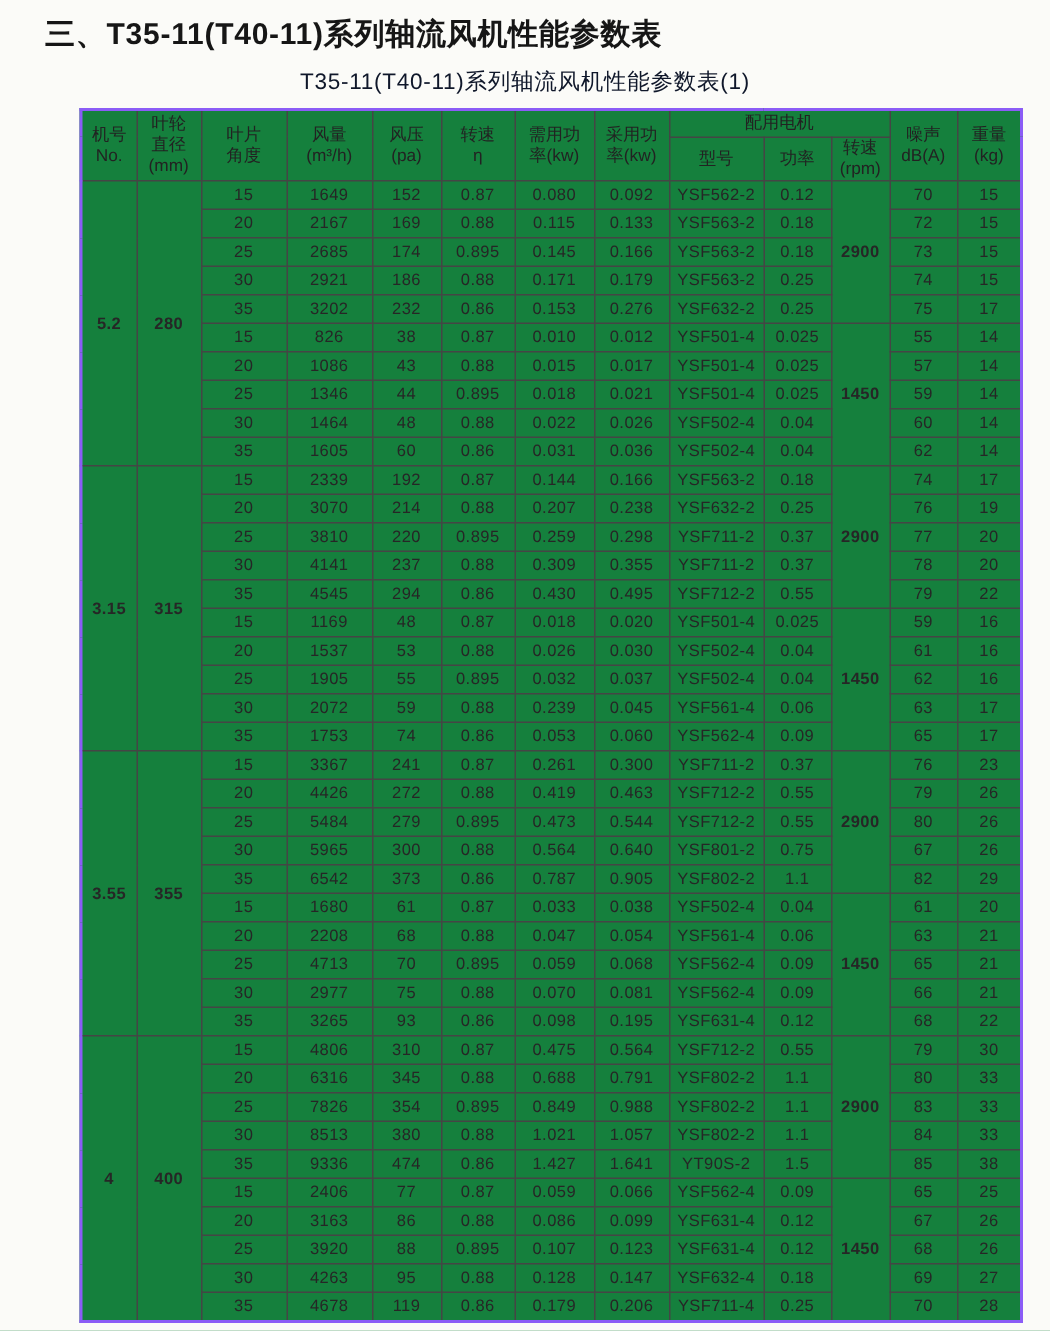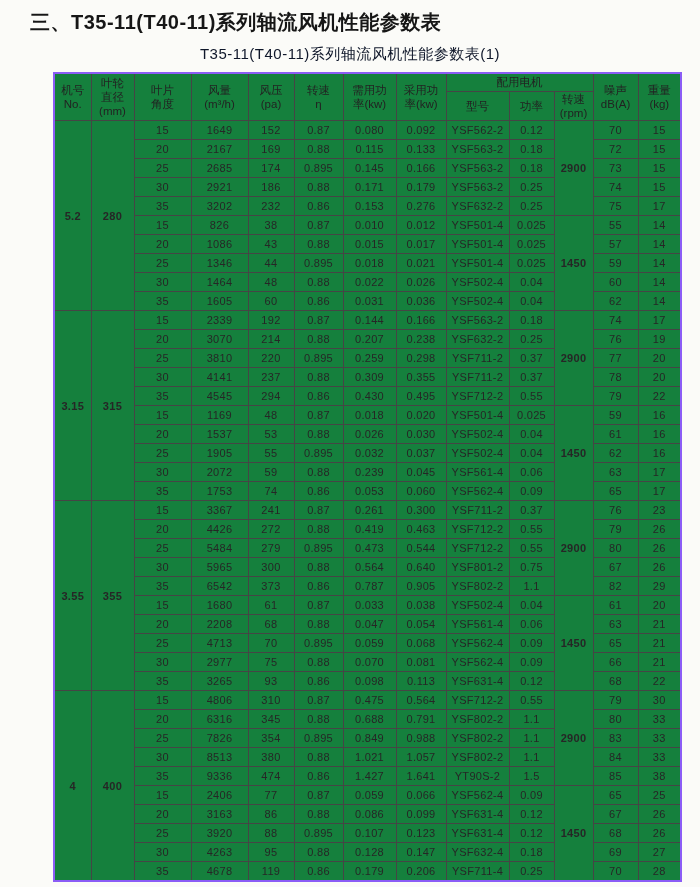--- a/index.html
+++ b/index.html
@@ -482,21 +482,21 @@
           <td>0.09</td>
           <td>66</td>
           <td>21</td>
         </tr>
         <tr>
           <td>35</td>
           <td>3265</td>
           <td>93</td>
           <td>0.86</td>
           <td>0.098</td>
-          <td>0.113</td>
+          <td>0.195</td>
           <td>YSF631-4</td>
           <td>0.12</td>
           <td>68</td>
           <td>22</td>
         </tr>
         <tr>
           <td rowspan="10">4</td>
           <td rowspan="10">400</td>
           <td>15</td>
           <td>4806</td>

